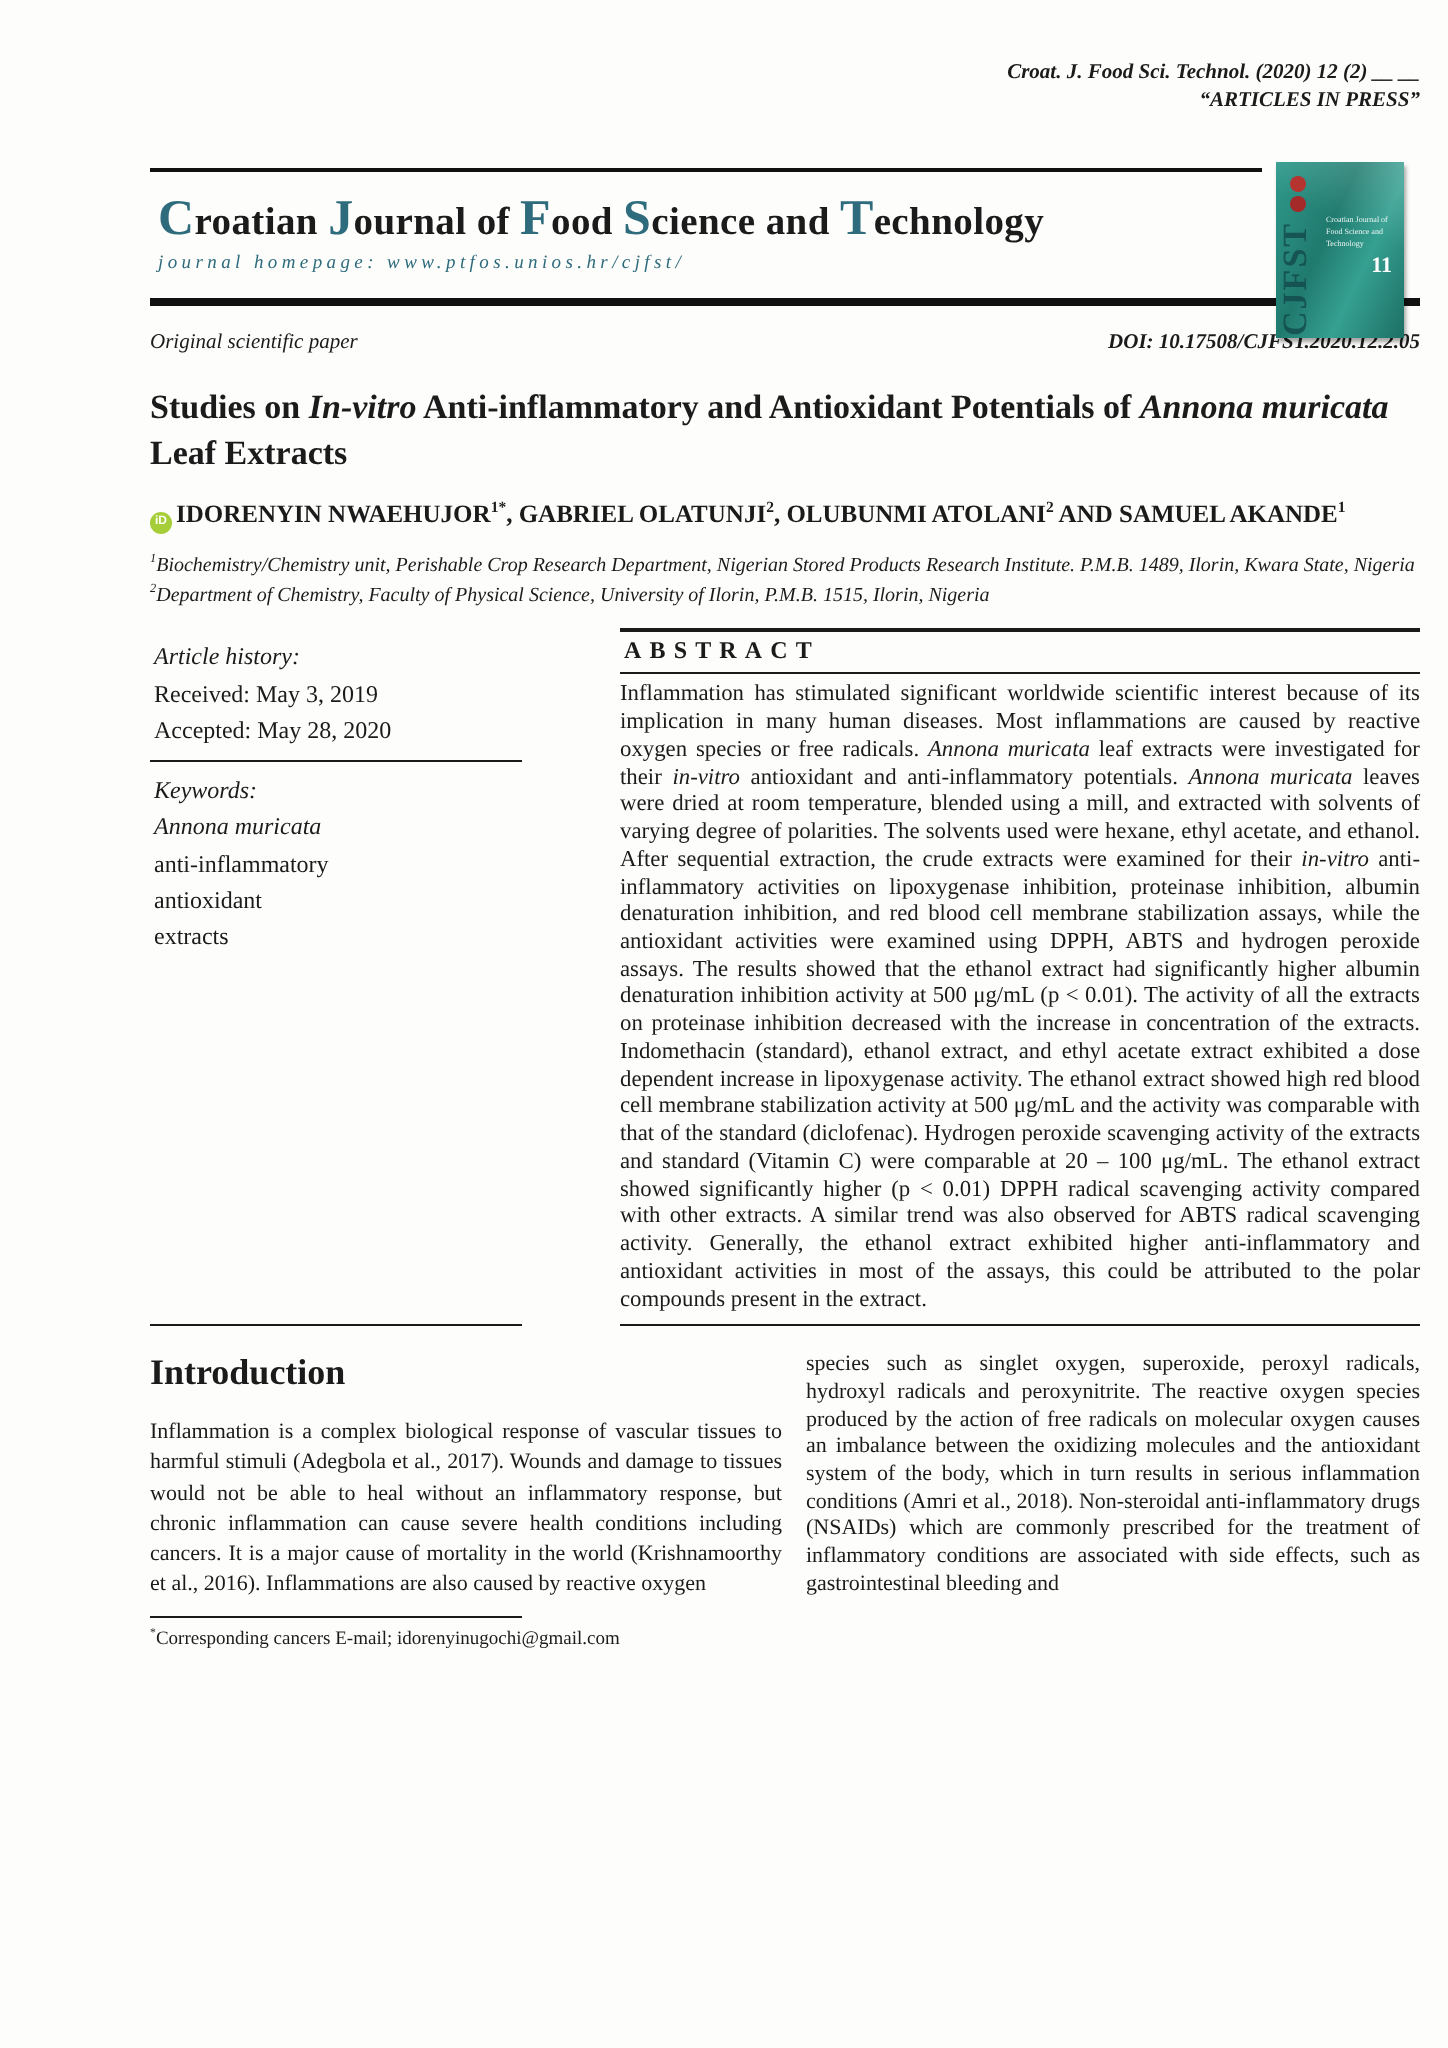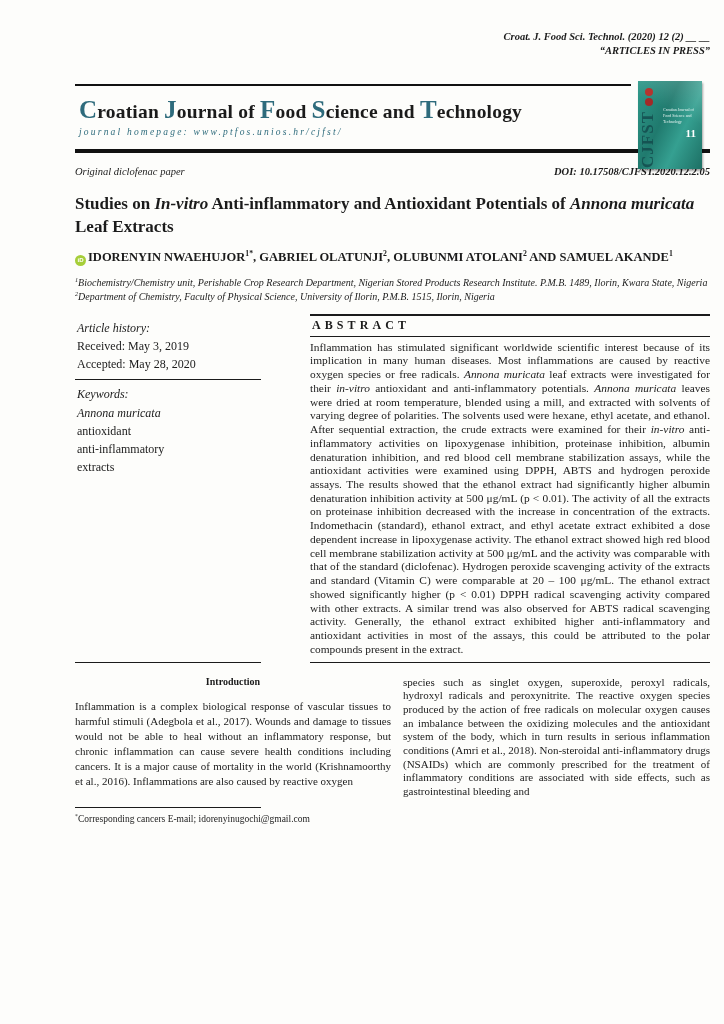--- a/index.html
+++ b/index.html
@@ -76,21 +76,21 @@
   .info-block { font-size:12px; line-height:1.52; padding:5px 0 6px 2px; }
   .mid-rule { border-top:1.2px solid #1b1b1b; width:100%; }
   .closing-rule { border-top:1.6px solid #1b1b1b; width:100%; margin-top:auto; }
   .abstract-text { font-size:11.4px; line-height:1.205; text-align:justify; padding:4px 0 5px 0; }
   .it { font-style:italic; }
 
   
   .body-cols { display:flex; justify-content:space-between; margin-top:13px; }
   .body-left { width:316px; }
   .body-right { width:307px; }
-  .intro-heading { font-weight:bold; font-size:10px;text-align:center; }
+  .intro-heading { font-weight:bold; font-size:18px; }
   .body-para { font-size:11px; text-align:justify; }
   .body-left .body-para { margin-top:12px; line-height:1.38; }
   .body-right .body-para { line-height:1.245; }
 
   
   .footnote-rule { width:186px; border-top:1.4px solid #1b1b1b; margin-top:8px; }
   .footnote { margin-top:5px; font-size:9.5px; }
 </style>
 </head>
 <body>
@@ -112,21 +112,21 @@
     <div class="cover">
       <div class="cover-dot d1"></div>
       <div class="cover-dot d2"></div>
       <div class="cover-title-small">Croatian Journal of Food Science and Technology</div>
       <div class="cover-acronym">CJFST</div>
       <div class="cover-issue">11</div>
     </div>
   </div>
 
   <div class="meta-row">
-    <div class="paper-type">Original diclofenac paper</div>
+    <div class="paper-type">Original scientific paper</div>
     <div class="doi">DOI: 10.17508/CJFST.2020.12.2.05</div>
   </div>
 
   <h1 class="article-title"><span>Studies on </span><span class="it">In-vitro</span><span> Anti-inflammatory and Antioxidant Potentials of </span><span class="it">Annona muricata</span><span> Leaf Extracts</span></h1>
 
   <div class="authors"><span class="orcid">iD</span><span><span>IDORENYIN NWAEHUJOR</span><sup>1*</sup><span>, GABRIEL OLATUNJI</span><sup>2</sup><span>, OLUBUNMI ATOLANI</span><sup>2</sup><span> AND SAMUEL AKANDE</span><sup>1</sup></span></div>
 
   <div class="affiliations">
     <div><sup>1</sup><span>Biochemistry/Chemistry unit, Perishable Crop Research Department, Nigerian Stored Products Research Institute. P.M.B. 1489, Ilorin, Kwara State, Nigeria</span></div>
     <div><sup>2</sup><span>Department of Chemistry, Faculty of Physical Science, University of Ilorin, P.M.B. 1515, Ilorin, Nigeria</span></div>
@@ -137,22 +137,22 @@
     <div class="col-info">
       <div class="info-block">
         <div class="it">Article history:</div>
         <div>Received: May 3, 2019</div>
         <div>Accepted: May 28, 2020</div>
       </div>
       <div class="mid-rule"></div>
       <div class="info-block">
         <div class="it">Keywords:</div>
         <div class="it">Annona muricata</div>
+        <div>anti-inflammatory</div>
         <div>antioxidant</div>
-        <div>anti-inflammatory</div>
         <div>extracts</div>
       </div>
       <div class="closing-rule"></div>
     </div>
 
     <div class="col-abstract">
       <div class="sec-header">ABSTRACT</div>
       <div class="abstract-text"><span>Inflammation has stimulated significant worldwide scientific interest because of its implication in many human diseases. Most inflammations are caused by reactive oxygen species or free radicals. </span><span class="it">Annona muricata</span><span> leaf extracts were investigated for their </span><span class="it">in-vitro</span><span> antioxidant and anti-inflammatory potentials. </span><span class="it">Annona muricata</span><span> leaves were dried at room temperature, blended using a mill, and extracted with solvents of varying degree of polarities. The solvents used were hexane, ethyl acetate, and ethanol. After sequential extraction, the crude extracts were examined for their </span><span class="it">in-vitro</span><span> anti-inflammatory activities on lipoxygenase inhibition, proteinase inhibition, albumin denaturation inhibition, and red blood cell membrane stabilization assays, while the antioxidant activities were examined using DPPH, ABTS and hydrogen peroxide assays. The results showed that the ethanol extract had significantly higher albumin denaturation inhibition activity at 500 μg/mL (p &lt; 0.01). The activity of all the extracts on proteinase inhibition decreased with the increase in concentration of the extracts. Indomethacin (standard), ethanol extract, and ethyl acetate extract exhibited a dose dependent increase in lipoxygenase activity. The ethanol extract showed high red blood cell membrane stabilization activity at 500 μg/mL and the activity was comparable with that of the standard (diclofenac). Hydrogen peroxide scavenging activity of the extracts and standard (Vitamin C) were comparable at 20 – 100 μg/mL. The ethanol extract showed significantly higher (p &lt; 0.01) DPPH radical scavenging activity compared with other extracts. A similar trend was also observed for ABTS radical scavenging activity. Generally, the ethanol extract exhibited higher anti-inflammatory and antioxidant activities in most of the assays, this could be attributed to the polar compounds present in the extract.</span></div>
       <div class="closing-rule"></div>
     </div>

